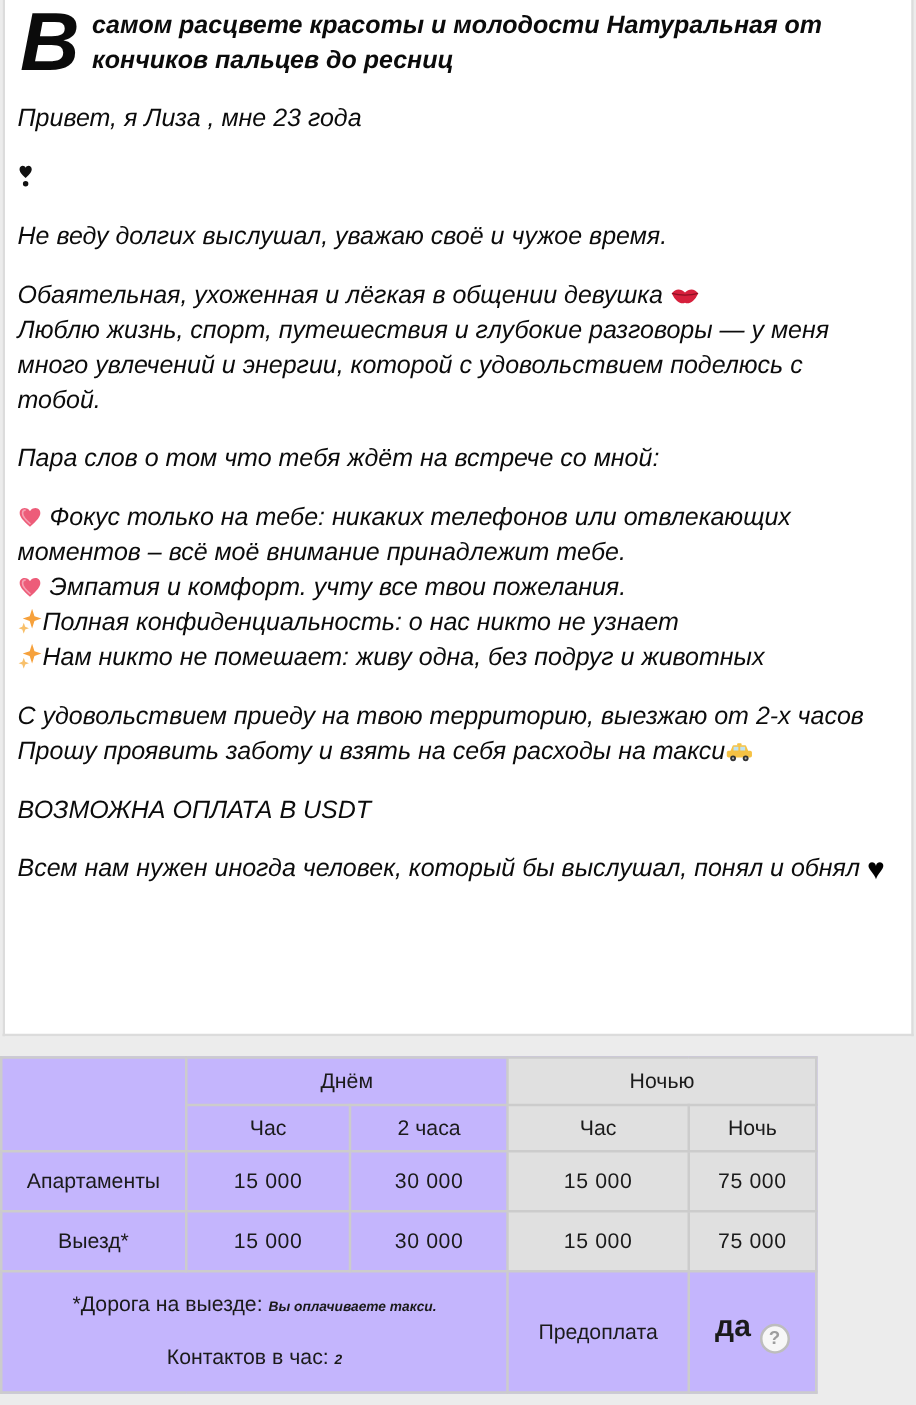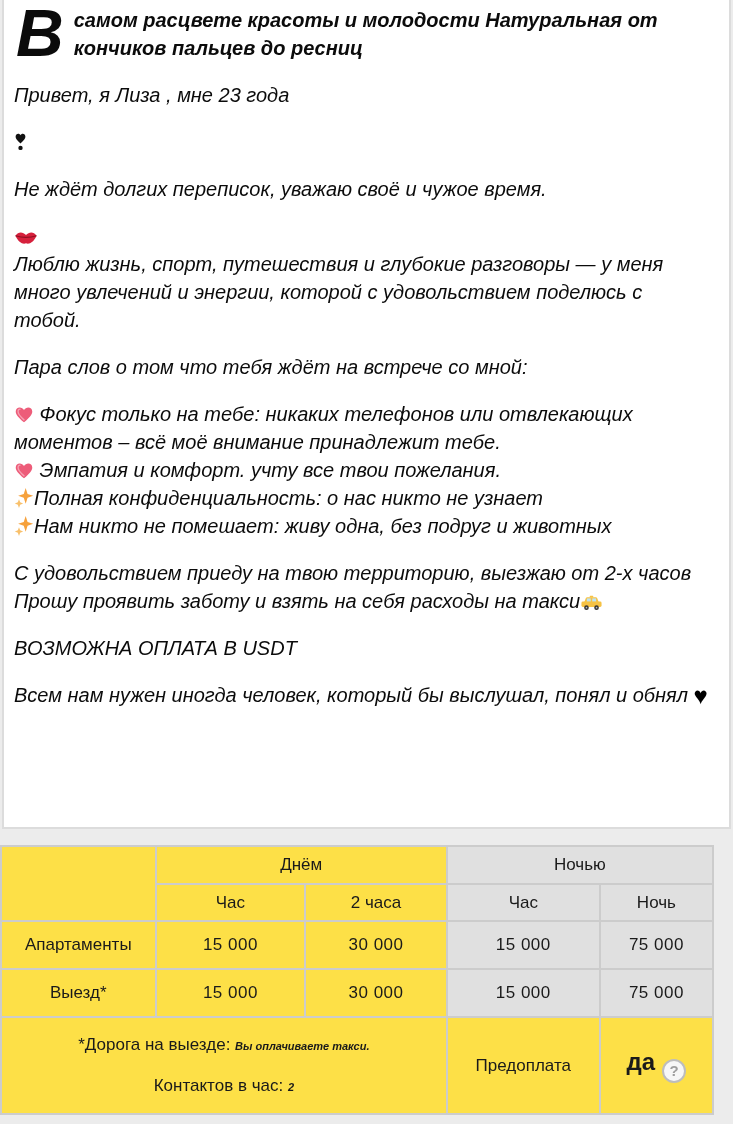--- a/index.html
+++ b/index.html
@@ -36,23 +36,23 @@
     font-weight: bold;
     font-style: italic;
     padding: 2px 10px 0 2px;
   }
   .icon { display: inline-block; vertical-align: -3px; }
   .icon svg { display: block; }
   .blackheart { font-style: normal; font-size: 24px; line-height: 20px; vertical-align: -2px; color: #000; }
   
   .pricing-wrap { margin-top: 16px; }
   table.pricing {
-    width: 714px;
+    width: 654px;
     border-collapse: collapse;
-    background: #fde047;
+    background: #c4b5fd;
     font-style: normal;
     padding-left: 44px;
   }
   table.pricing td, table.pricing th {
     border: 2px solid #cccccc;
     text-align: center;
     vertical-align: middle;
     font-weight: normal;
     font-size: 17px;
     color: #1a1a1a;
@@ -92,23 +92,23 @@
 
   <p class="para intro"><span class="dropcap">В</span><span>самом расцвете красоты и молодости Натуральная от кончиков пальцев до ресниц</span></p>
 
   <p class="para">Привет, я Лиза , мне 23 года</p>
 
   <p class="para"><span class="icon"><svg width="13" height="22" viewBox="0 0 16 26">
           <path d="M8 16 C3.5 12 2 9.6 2 7.4 C2 5.4 3.5 4 5.2 4 C6.4 4 7.4 4.7 8 5.8 C8.6 4.7 9.6 4 10.8 4 C12.5 4 14 5.4 14 7.4 C14 9.6 12.5 12 8 16 Z" fill="#111"></path>
           <circle cx="8" cy="21.5" r="2.7" fill="#111"></circle>
         </svg></span></p>
 
-  <p class="para">Не ждёт долгих переписок, уважаю своё и чужое время.</p>
+  <p class="para">Не веду долгих выслушал, уважаю своё и чужое время.</p>
 
-  <p class="para"><span class="icon"><svg width="24" height="16" viewBox="0 0 32 20">
+  <p class="para"><span>Обаятельная, ухоженная и лёгкая в общении девушка </span><span class="icon"><svg width="24" height="16" viewBox="0 0 32 20">
           <path d="M2 7 C6 1 12 2 16 6 C20 2 26 1 30 7 C26 16 20 19 16 17 C12 19 6 16 2 7 Z" fill="#d6203c"></path>
           <path d="M2 7 C10 9.5 22 9.5 30 7" stroke="#8e0f22" stroke-width="1.4" fill="none"></path>
         </svg></span><br><span>Люблю жизнь, спорт, путешествия и глубокие разговоры — у меня много увлечений и энергии, которой с удовольствием поделюсь с тобой.</span></p>
 
   <p class="para">Пара слов о том что тебя ждёт на встрече со мной:</p>
 
   <p class="para"><span class="icon"><svg width="20" height="19" viewBox="0 0 24 23">
           <path d="M12 21 C5 15 2 11.5 2 7.8 C2 4.8 4.3 3 6.8 3 C8.8 3 10.9 4.2 12 6 C13.1 4.2 15.2 3 17.2 3 C19.7 3 22 4.8 22 7.8 C22 11.5 19 15 12 21 Z" fill="#ed5c79"></path>
           <path d="M12 18 C7 13.8 4.8 11 4.8 8 C4.8 6 6.2 5 7.2 5" fill="none" stroke="#f5a0b2" stroke-width="1.6" stroke-linecap="round"></path>
         </svg></span><span> Фокус только на тебе: никаких телефонов или отвлекающих моментов – всё моё внимание принадлежит тебе.</span><br><span class="icon"><svg width="20" height="19" viewBox="0 0 24 23">

